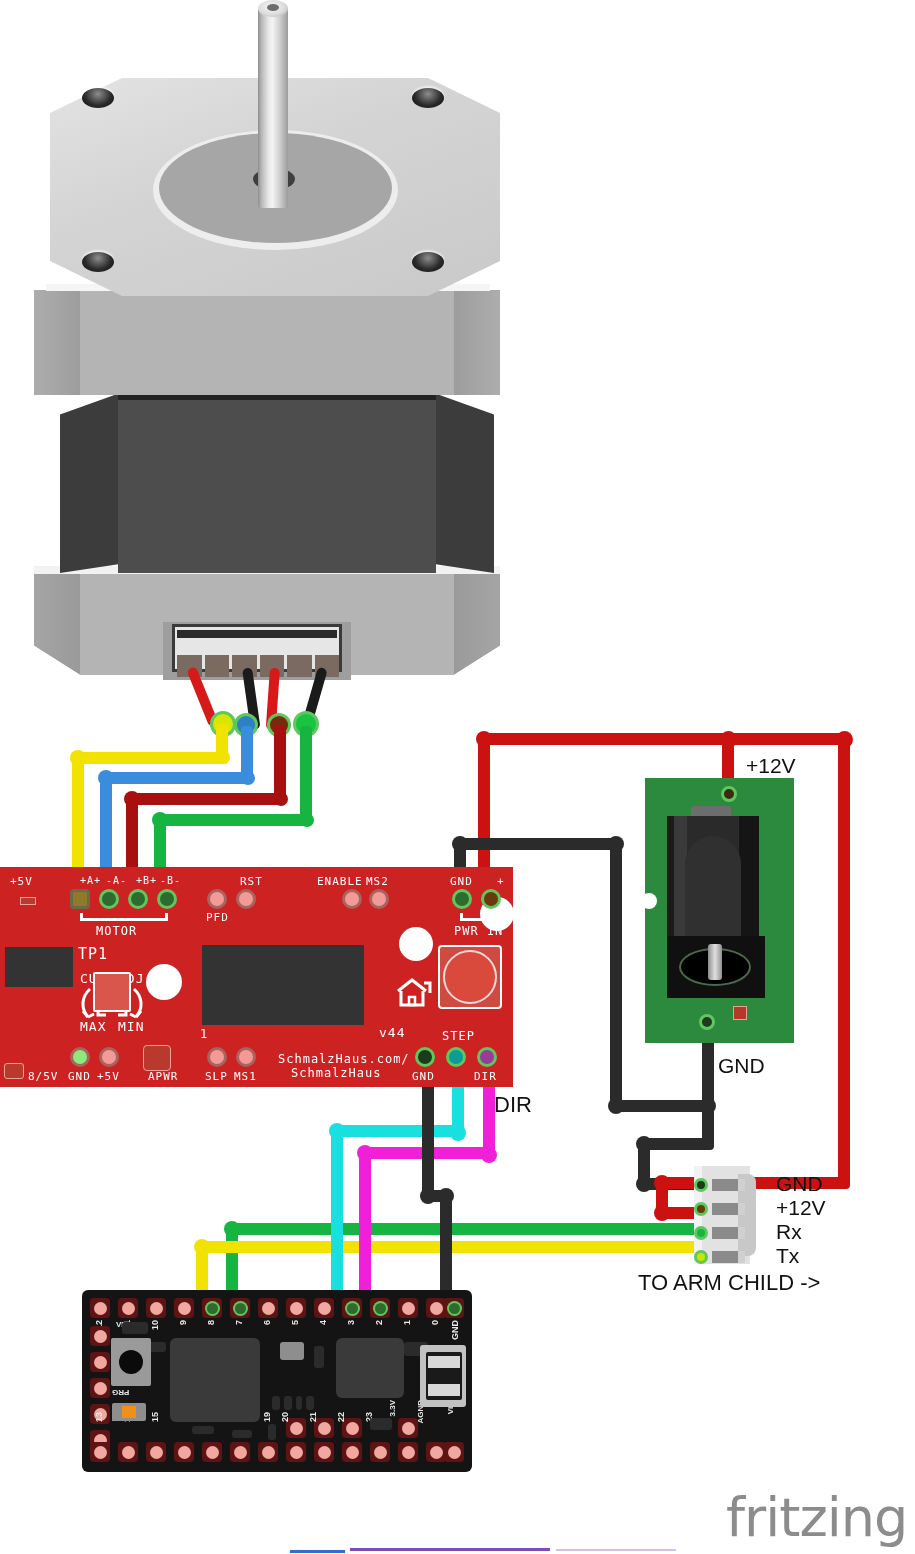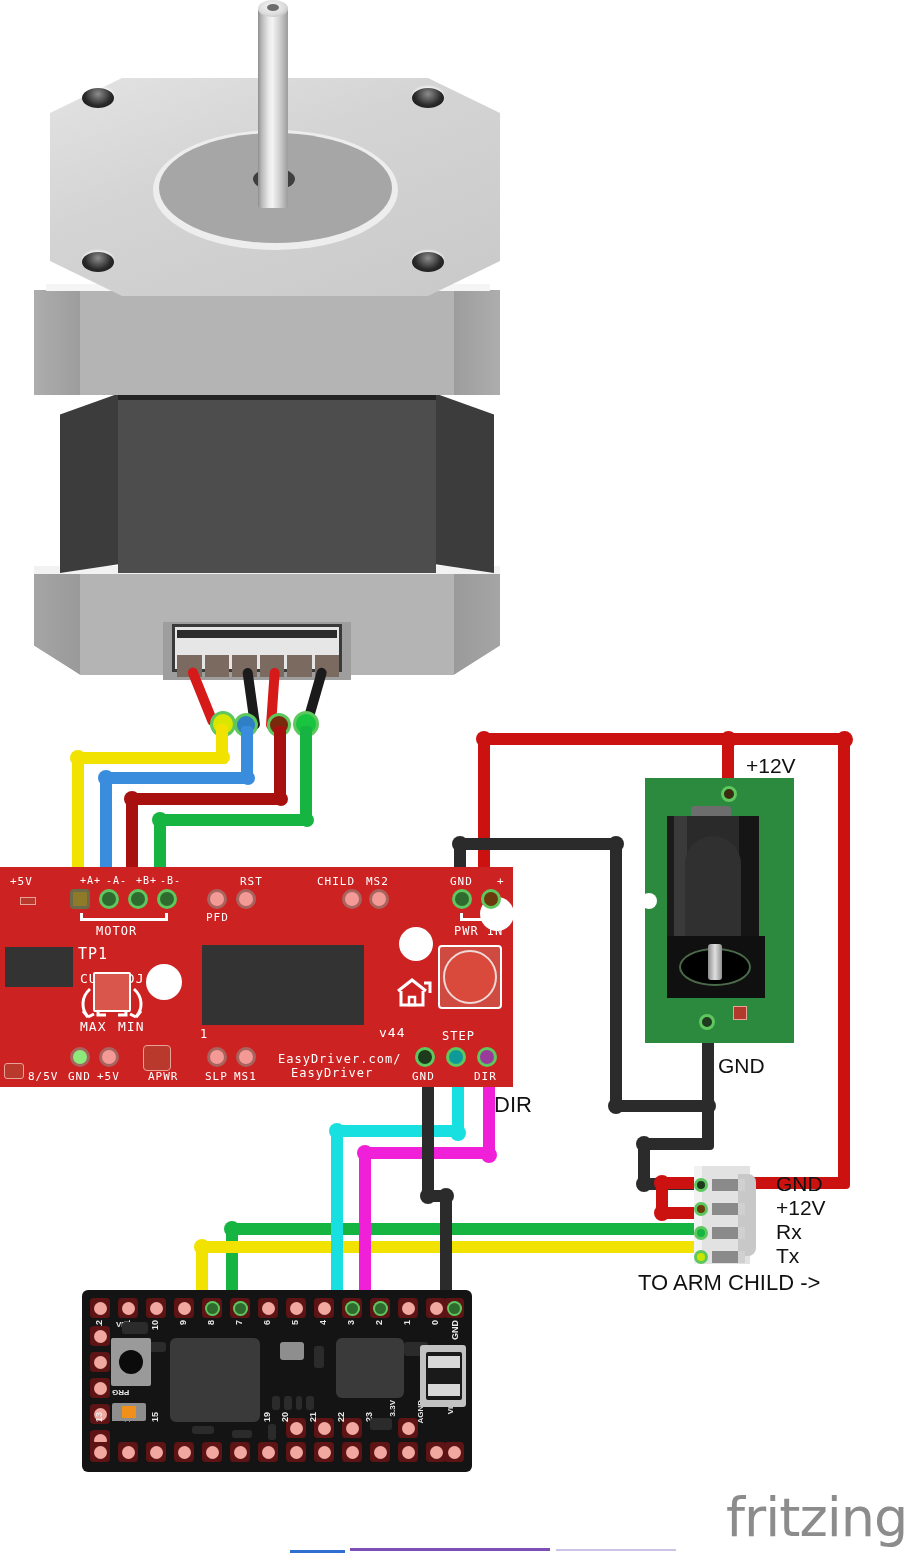--- a/index.html
+++ b/index.html
@@ -395,21 +395,21 @@
     <div class="ed-pad conn" style="left:157px; top:22px;"></div>
 
     <div class="ed-bracket" style="left:80px; top:46px; width:88px; height:8px;"></div>
     <div class="ed-text" style="left:96px; top:57px; font-size:12px;">MOTOR</div>
 
     <div class="ed-text" style="left:206px; top:8px;margin-top:36px;">PFD</div>
     <div class="ed-text" style="left:240px; top:8px;">RST</div>
     <div class="ed-pad" style="left:207px; top:22px;"></div>
     <div class="ed-pad" style="left:236px; top:22px;"></div>
 
-    <div class="ed-text" style="left:317px; top:8px;">CHILD</div>
+    <div class="ed-text" style="left:317px; top:8px;">ENABLE</div>
     <div class="ed-text" style="left:366px; top:8px;text-align:right;">MS2</div>
     <div class="ed-pad" style="left:342px; top:22px;"></div>
     <div class="ed-pad" style="left:369px; top:22px;"></div>
 
     <div class="ed-text" style="left:450px; top:8px;">GND</div>
     <div class="ed-text" style="left:497px; top:8px;">+</div>
     <div class="ed-pad conn" style="left:452px; top:22px;"></div>
     <div class="ed-pad conn" style="left:481px; top:22px; background:#6b3a0c;"></div>
     <div class="ed-bracket" style="left:460px; top:46px; width:32px; height:8px;"></div>
     <div class="ed-text" style="left:454px; top:57px; font-size:12px;">PWR IN</div>
@@ -442,22 +442,22 @@
       <path d="M2 14 L16 3 L30 14" stroke="#fff" stroke-width="3" fill="none"></path>
       <path d="M5 14 L5 28 L27 28 L27 14" stroke="#fff" stroke-width="3" fill="none"></path>
       <rect x="13" y="20" width="6" height="8" stroke="#fff" stroke-width="2.5" fill="none"></rect>
       <path d="M28 6 L34 6 L34 16" stroke="#fff" stroke-width="3" fill="none"></path>
     </svg>
 
     <div class="ed-pot"></div>
     <div class="ed-pot-knob"></div>
 
     <div class="ed-text" style="left:379px; top:158px; font-size:13px;text-align:right;">v44</div>
-    <div class="ed-text" style="left:278px; top:185px; font-size:12px;">EasyDriver.com/</div>
-    <div class="ed-text" style="left:291px; top:199px; font-size:12px;">EasyDriver</div>
+    <div class="ed-text" style="left:278px; top:185px; font-size:12px;">SchmalzHaus.com/</div>
+    <div class="ed-text" style="left:291px; top:199px; font-size:12px;">SchmalzHaus</div>
 
     <div class="ed-smd" style="left:4px; top:196px; width:20px; height:16px; border-radius:3px;"></div>
     <div class="ed-text" style="left:28px; top:203px;">8/5V</div>
     <div class="ed-pad greenled" style="left:70px; top:180px;"></div>
     <div class="ed-pad" style="left:99px; top:180px;"></div>
     <div class="ed-text" style="left:68px; top:203px;">GND</div>
     <div class="ed-text" style="left:97px; top:203px;">+5V</div>
     <div class="ed-smd" style="left:143px; top:178px; width:28px; height:26px; border-radius:4px;"></div>
     <div class="ed-text" style="left:148px; top:203px;">APWR</div>
     <div class="ed-pad" style="left:207px; top:180px;"></div>

